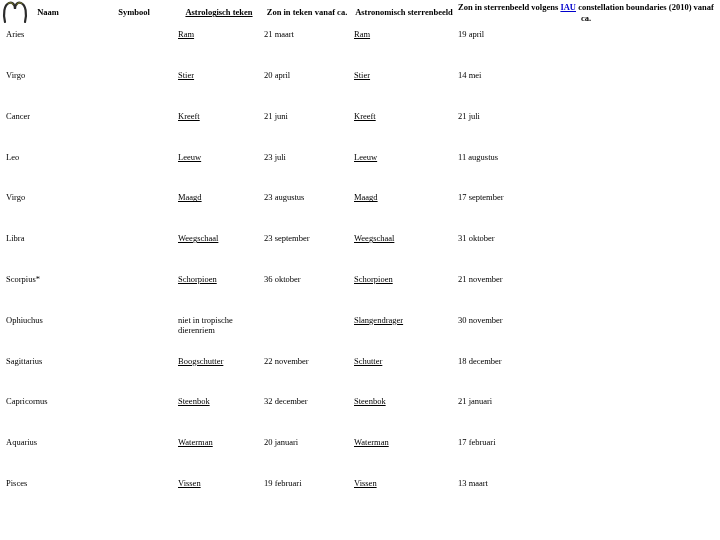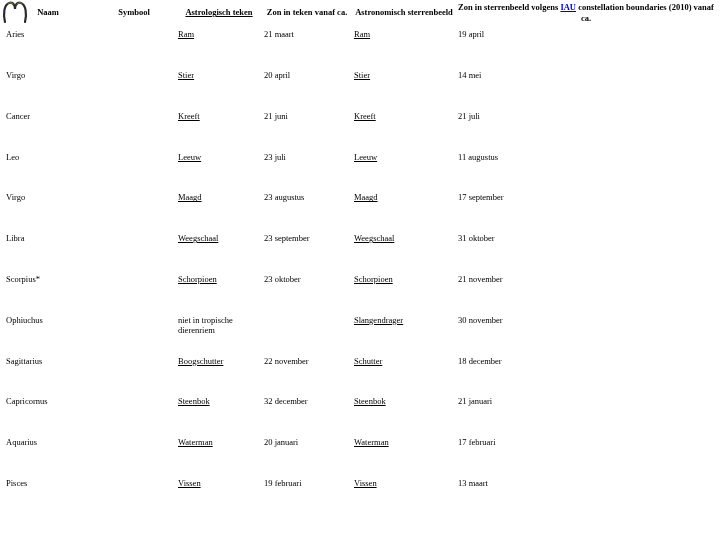--- a/index.html
+++ b/index.html
@@ -160,21 +160,21 @@
           <td class="cell-symbol"></td>
           <td class="cell-astrol"><a class="lnk" href="#">Weegschaal</a></td>
           <td class="cell-zonin">23 september</td>
           <td class="cell-astron"><a class="lnk" href="#">Weegschaal</a></td>
           <td class="cell-bound">31 oktober</td>
         </tr>
         <tr>
           <td class="cell-name">Scorpius*</td>
           <td class="cell-symbol"></td>
           <td class="cell-astrol"><a class="lnk" href="#">Schorpioen</a></td>
-          <td class="cell-zonin">23 oktober</td>
+          <td class="cell-zonin">36 oktober</td>
           <td class="cell-astron"><a class="lnk" href="#">Schorpioen</a></td>
           <td class="cell-bound">21 november</td>
         </tr>
         <tr>
           <td class="cell-name">Ophiuchus</td>
           <td class="cell-symbol"></td>
           <td class="cell-astrol"><span class="plain">niet in tropische dierenriem</span></td>
           <td class="cell-zonin"></td>
           <td class="cell-astron"><a class="lnk" href="#">Slangendrager</a></td>
           <td class="cell-bound">30 november</td>

